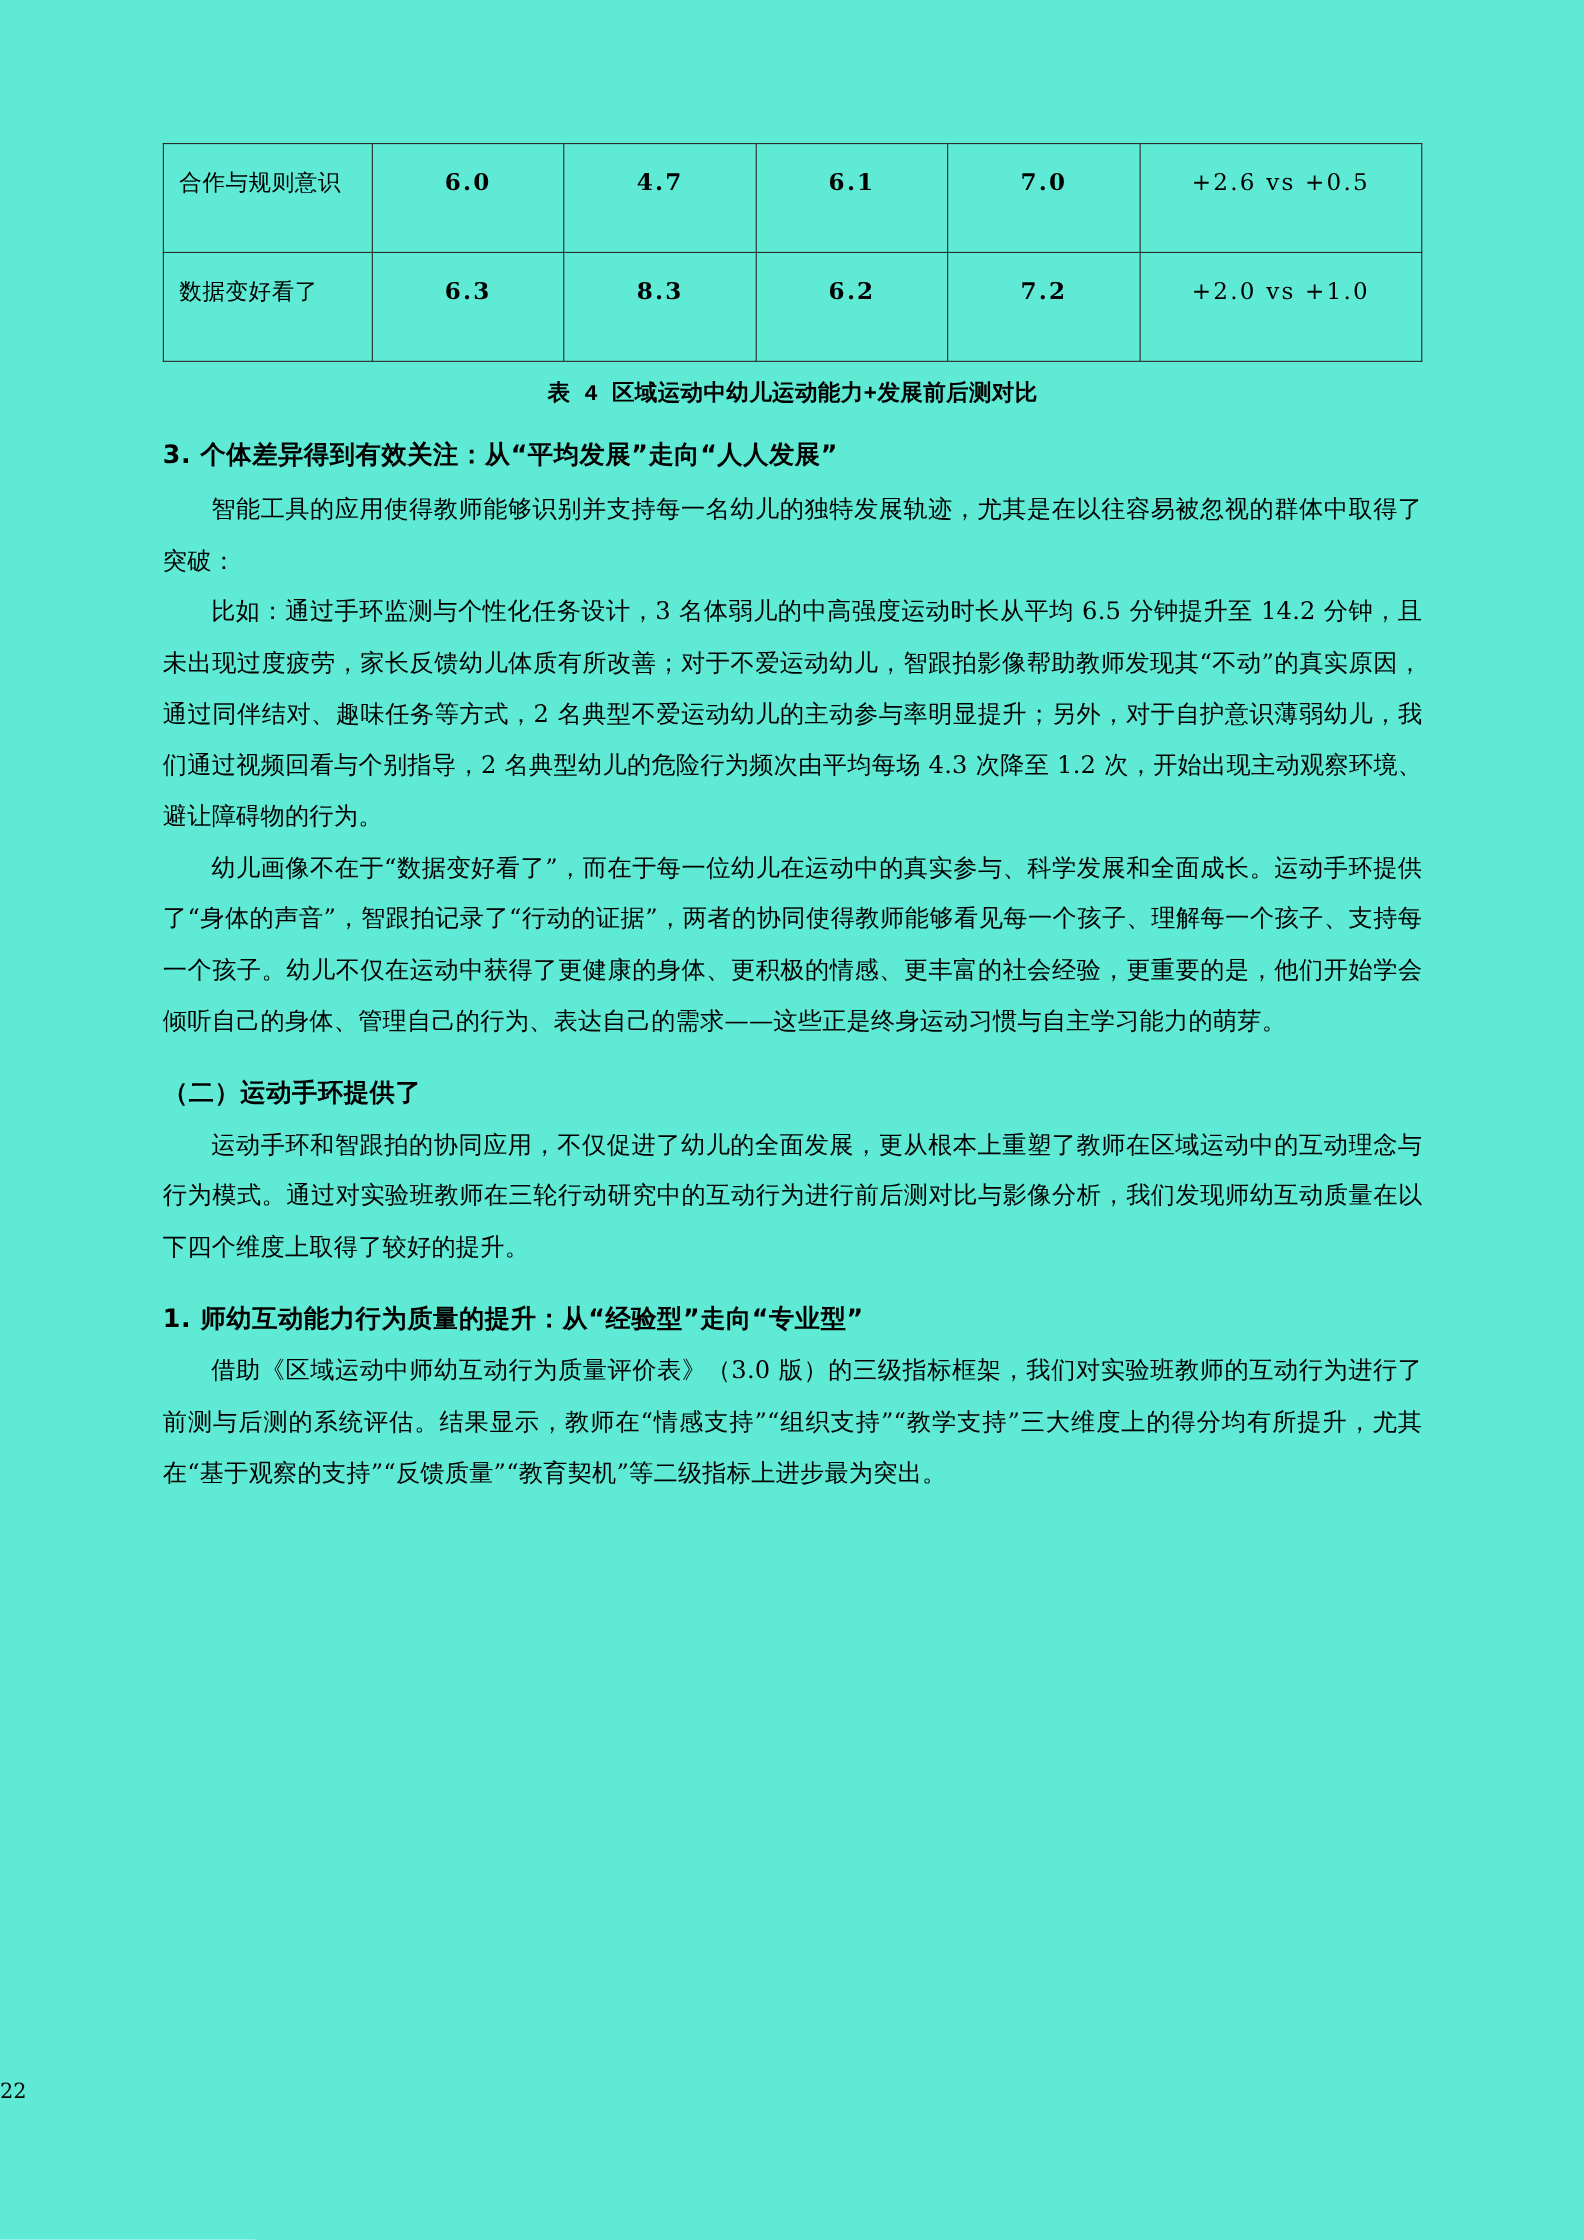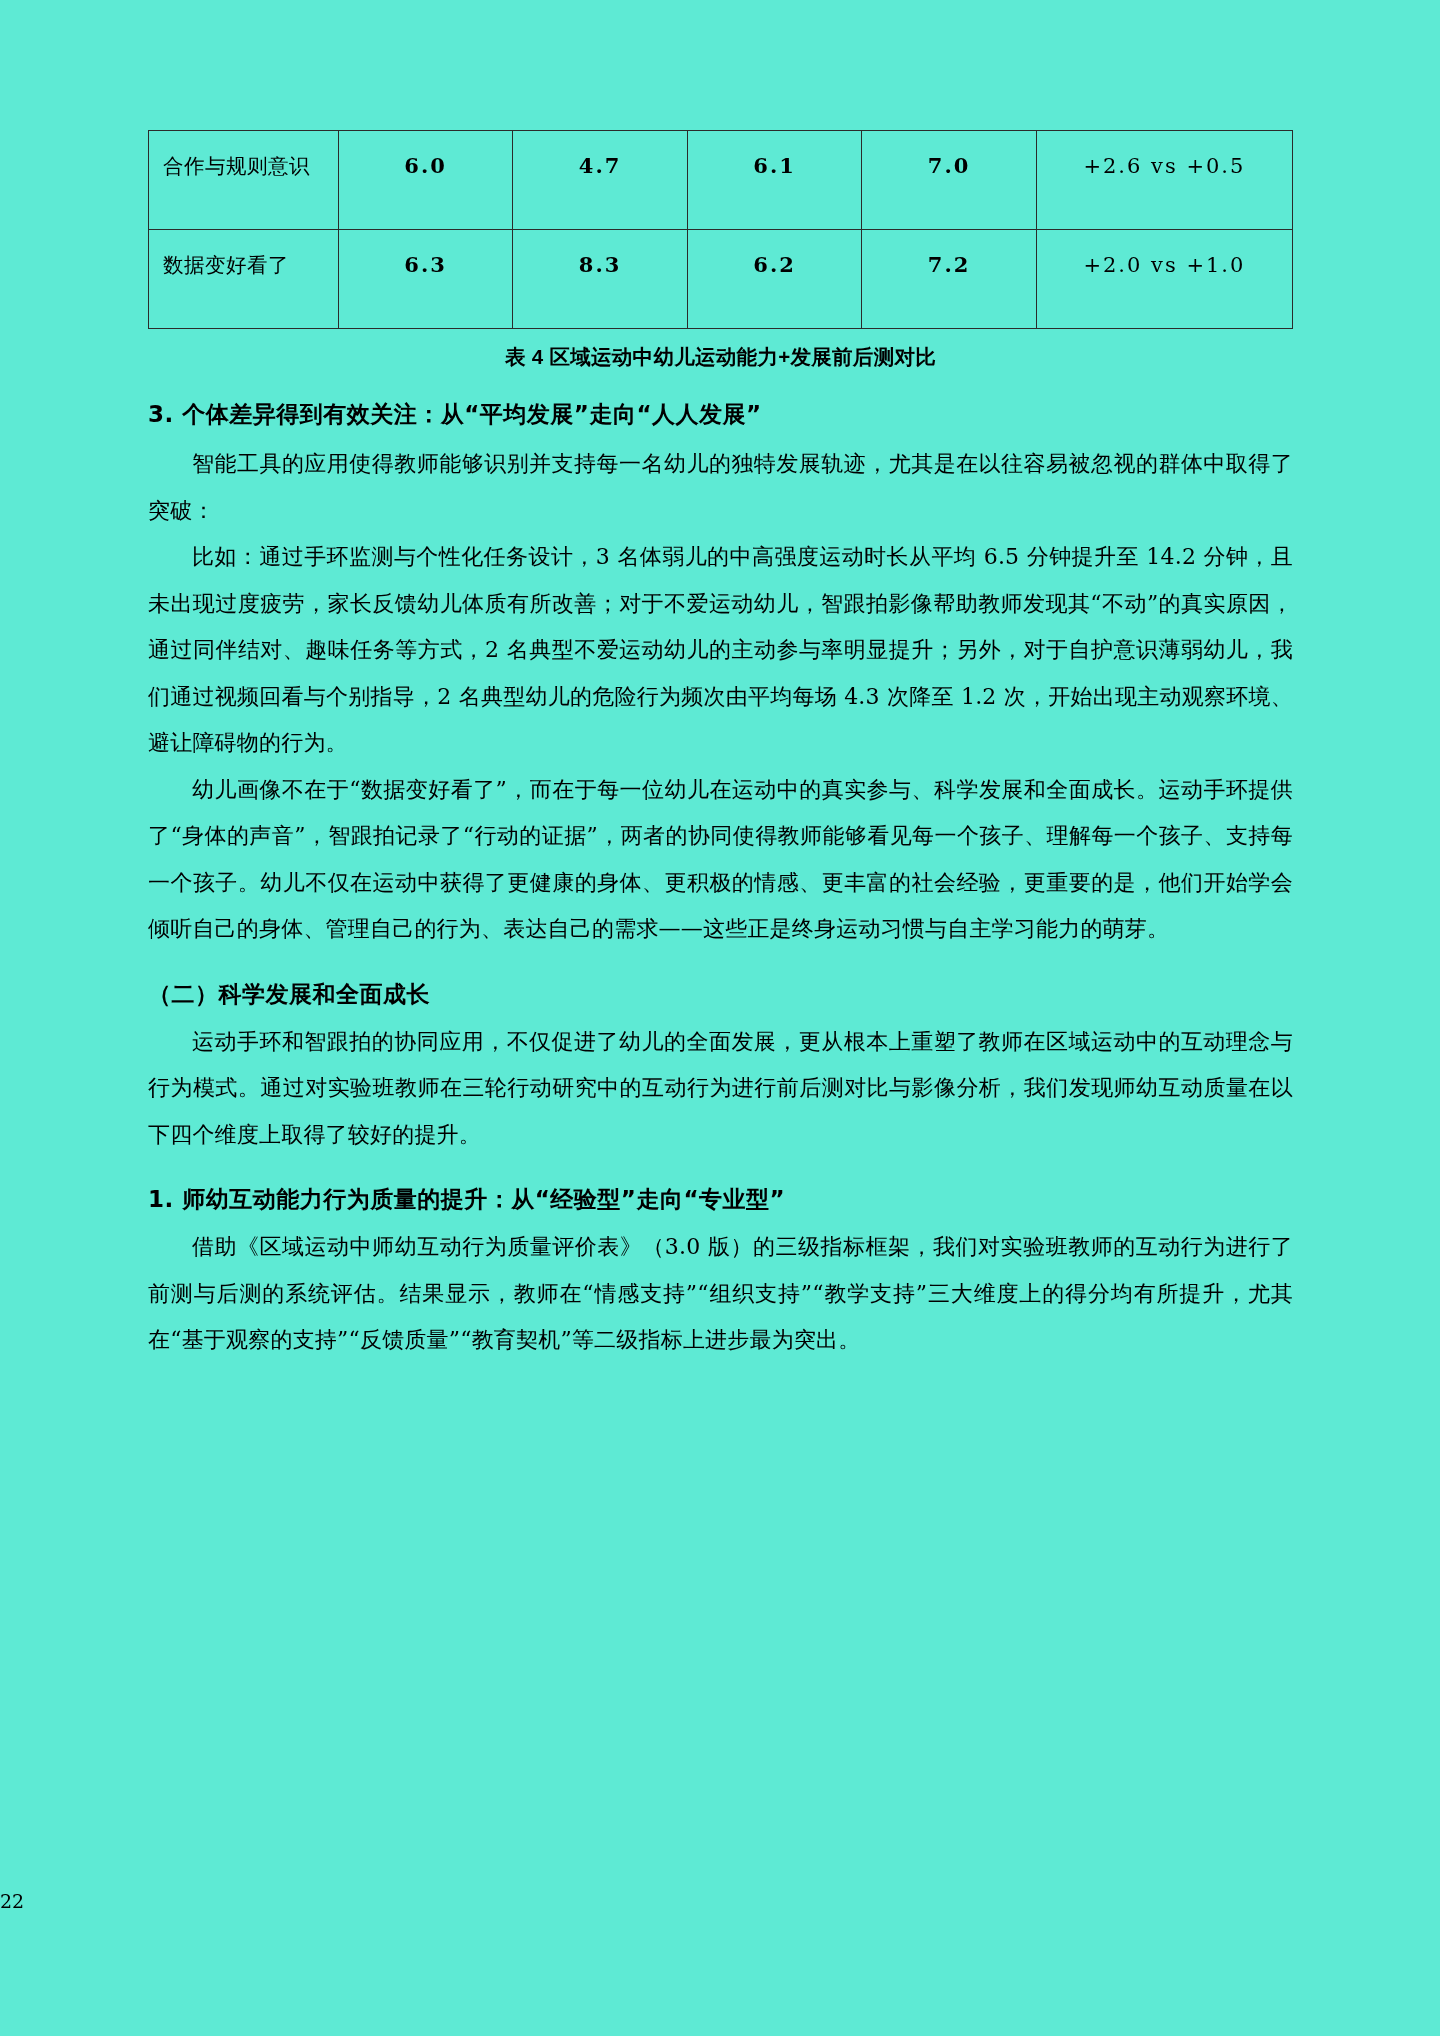--- a/index.html
+++ b/index.html
@@ -62,21 +62,21 @@
   .col-label { width: 185px; }
   .col-n { width: 170px; font-weight: bold; }
   .col-last { width: 250px; }
 
   
   .caption {
     text-align: center;
     font-size: 20.5px;
     font-weight: bold;
     margin-top: 14px;
-    font-family: Liberation Sans, sans-serif;
+    font-family: Liberation Mono, monospace;
     letter-spacing: 0.3px;
   }
 
   
   h3.sec-head {
     font-size: 23px;
     font-weight: bold;
     margin: 20px 0 4px 0;
     font-family: "DejaVu Sans", "Liberation Sans", sans-serif;
     letter-spacing: 0.5px;
@@ -166,21 +166,21 @@
       </tbody>
     </table>
 
     <div class="caption">表 4  区域运动中幼儿运动能力+发展前后测对比</div>
 
     <h3 class="sec-head">3. 个体差异得到有效关注：从“平均发展”走向“人人发展”</h3>
     <p class="body-par">智能工具的应用使得教师能够识别并支持每一名幼儿的独特发展轨迹，尤其是在以往容易被忽视的群体中取得了突破：</p>
     <p class="body-par">比如：通过手环监测与个性化任务设计，3 名体弱儿的中高强度运动时长从平均 6.5 分钟提升至 14.2 分钟，且未出现过度疲劳，家长反馈幼儿体质有所改善；对于不爱运动幼儿，智跟拍影像帮助教师发现其“不动”的真实原因，通过同伴结对、趣味任务等方式，2 名典型不爱运动幼儿的主动参与率明显提升；另外，对于自护意识薄弱幼儿，我们通过视频回看与个别指导，2 名典型幼儿的危险行为频次由平均每场 4.3 次降至 1.2 次，开始出现主动观察环境、避让障碍物的行为。</p>
     <p class="body-par">幼儿画像不在于“数据变好看了”，而在于每一位幼儿在运动中的真实参与、科学发展和全面成长。运动手环提供了“身体的声音”，智跟拍记录了“行动的证据”，两者的协同使得教师能够看见每一个孩子、理解每一个孩子、支持每一个孩子。幼儿不仅在运动中获得了更健康的身体、更积极的情感、更丰富的社会经验，更重要的是，他们开始学会倾听自己的身体、管理自己的行为、表达自己的需求——这些正是终身运动习惯与自主学习能力的萌芽。</p>
 
-    <h3 class="sec-head-2">（二）科学发展和全面成长</h3>
+    <h3 class="sec-head-2">（二）运动手环提供了</h3>
     <p class="body-par">运动手环和智跟拍的协同应用，不仅促进了幼儿的全面发展，更从根本上重塑了教师在区域运动中的互动理念与行为模式。通过对实验班教师在三轮行动研究中的互动行为进行前后测对比与影像分析，我们发现师幼互动质量在以下四个维度上取得了较好的提升。</p>
 
     <h3 class="sec-head-2">1. 师幼互动能力行为质量的提升：从“经验型”走向“专业型”</h3>
     <p class="body-par">借助《区域运动中师幼互动行为质量评价表》（3.0 版）的三级指标框架，我们对实验班教师的互动行为进行了前测与后测的系统评估。结果显示，教师在“情感支持”“组织支持”“教学支持”三大维度上的得分均有所提升，尤其在“基于观察的支持”“反馈质量”“教育契机”等二级指标上进步最为突出。</p>
 
   </div>
 
   <div class="page-number">22</div>
 </div>
 

